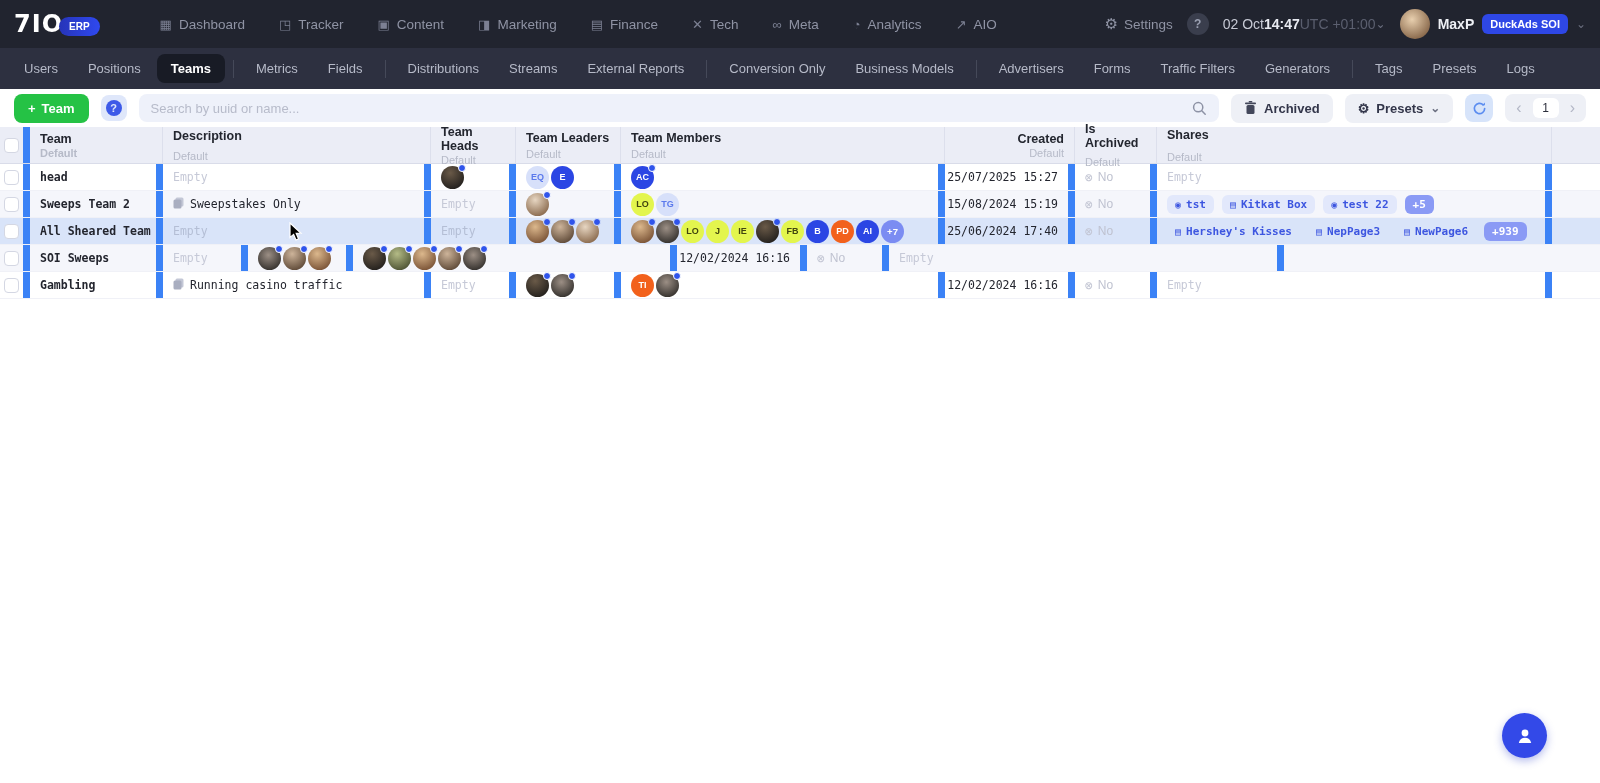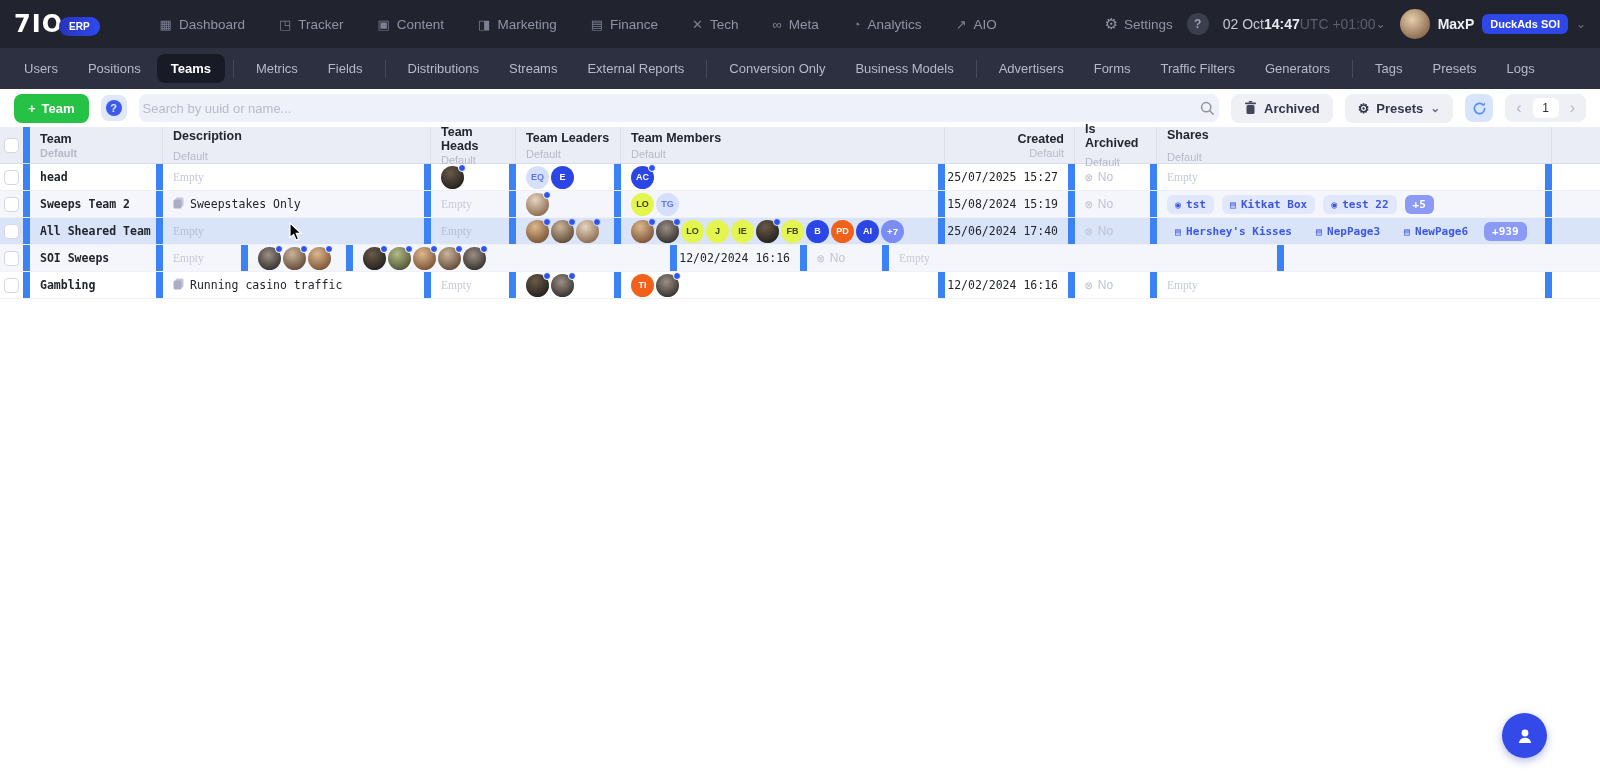--- a/index.html
+++ b/index.html
@@ -37,21 +37,21 @@
   .tab.active { background:#181b25; color:#fff; font-weight:bold; }
   .tab-sep { width:1px; height:18px; background:#454959; margin:0 6px; }
 
   
   .toolbar { height:38px; background:#fff; display:flex; align-items:center; padding:0 14px; gap:12px; }
   .btn-team { display:flex; align-items:center; gap:6px; background:#25c245; color:#fff; font-size:13px; font-weight:bold;
     border:none; border-radius:8px; padding:7px 14px; cursor:pointer; }
   .btn-help { width:26px; height:26px; border-radius:8px; background:#dfe7fa; display:flex; align-items:center; justify-content:center; cursor:pointer; }
   .btn-help .q { width:16px; height:16px; border-radius:50%; background:#3d5ae8; color:#dfe7fa; font-size:11px; font-weight:bold;
     display:flex; align-items:center; justify-content:center; }
-  .searchbox { flex:1; display:flex; align-items:center; background:#eef1fa; border-radius:8px; height:28px; padding:0 4px; }
+  .searchbox { flex:1; display:flex; align-items:center; background:#eef1fa; border-radius:8px; height:28px; padding:0 12px; }
   .searchbox input { flex:1; border:none; background:transparent; outline:none; font-size:13px; color:#3a3d4c;
     font-family:"Liberation Sans", sans-serif; }
   .searchbox input::placeholder { color:#b7bbca; }
   .btn-gray { display:flex; align-items:center; gap:7px; background:#eef0f6; color:#33364a; font-size:13px; font-weight:bold;
     border:none; border-radius:8px; padding:7px 13px; cursor:pointer; white-space:nowrap; }
   .btn-gray .chev { color:#6b6f80; }
   .btn-refresh { width:28px; height:28px; border-radius:8px; background:#d7e4fa; display:flex; align-items:center; justify-content:center; cursor:pointer; }
   .pager { display:flex; align-items:center; background:#eef0f6; border-radius:8px; height:28px; padding:0 6px; gap:6px; }
   .pager .pg-arrow { color:#b3b7c6; font-size:16px; padding:0 5px; cursor:pointer; line-height:1; }
   .pager .pg-num { background:#fff; border-radius:6px; min-width:26px; height:20px; display:flex; align-items:center; justify-content:center;
@@ -71,21 +71,21 @@
   .c-check { width:30px; justify-content:center; padding:0; }
   .c-team { width:133px; font-weight:bold; }
   .c-desc { width:268px; gap:6px; }
   .c-heads { width:85px; }
   .c-leaders { width:105px; gap:2px; }
   .c-members { width:324px; gap:2px; }
   .c-created { width:130px; justify-content:flex-end; }
   .c-arch { width:82px; gap:5px; }
   .c-shares { width:395px; gap:8px; }
   .c-fill { flex:1; border-right:none; }
-  .empty { color:#c6c9d7;font-family:Liberation Serif, serif; }
+  .empty { color:#c6c9d7; }
   .hl .empty { color:#b4bed5; }
   .cbox { width:15px; height:15px; border:1px solid #d4d7e3; border-radius:4px; background:#fff; cursor:pointer; }
   .desc-icon { color:#b9bdcc; flex:0 0 auto; }
 
   .av { position:relative; width:23px; height:23px; border-radius:50%; flex:0 0 auto;
     display:flex; align-items:center; justify-content:center; font-size:9px; font-weight:bold;
     font-family:"Liberation Sans", sans-serif; letter-spacing:0; }
   .av .dot { position:absolute; top:-2px; right:-2px; width:8px; height:8px; border-radius:50%; background:#2f54eb; border:1.5px solid #fff; }
   .hl .av .dot { border-color:#d9e4f9; }
   .av.c-blue { background:#2b46e4; color:#fff; }

